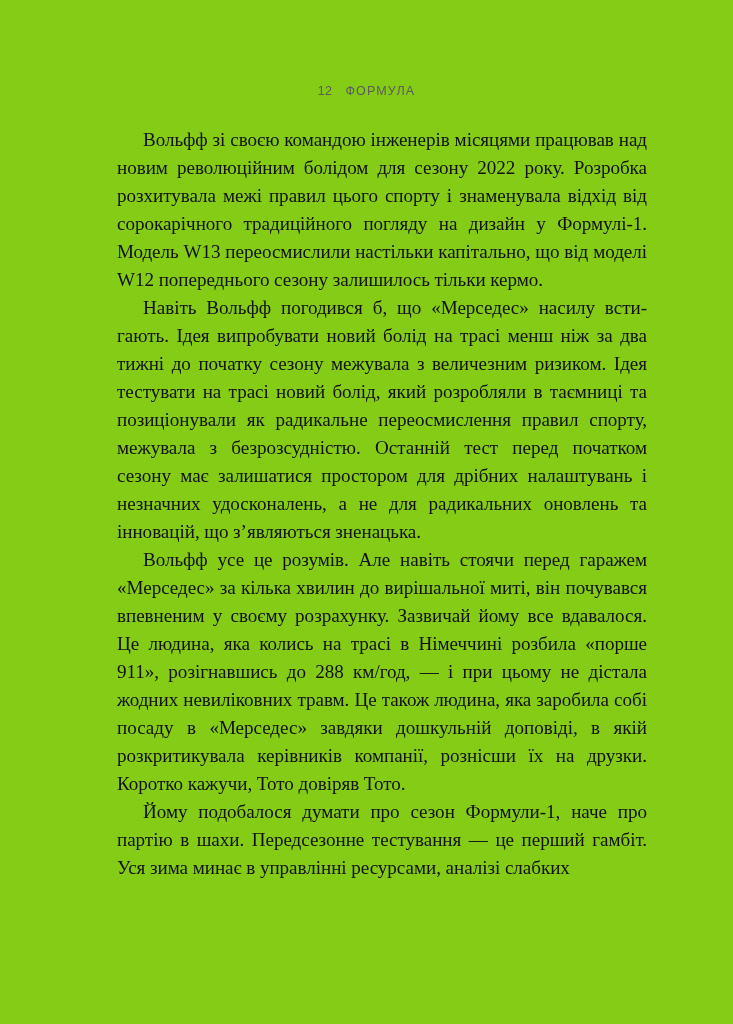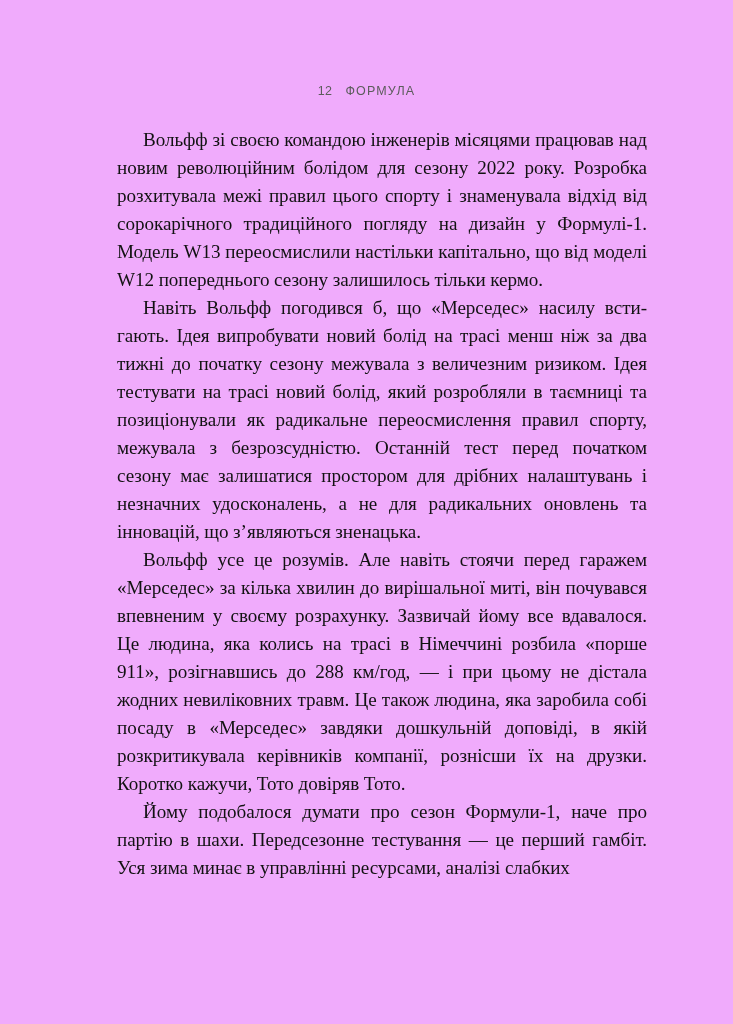--- a/index.html
+++ b/index.html
@@ -14,21 +14,21 @@
     position: relative;
     overflow: hidden;
     font-family: "Liberation Serif", "DejaVu Serif", serif;
     color: #121212;
     -webkit-font-smoothing: antialiased;
   }
 
   .page {
     position: absolute;
     inset: 0;
-    background: #f0abfc;
+    background: #84cc16;
     padding-left: 42px;
   }
 
   
   .running-head {
     position: absolute;
     top: 84px;
     left: 0;
     width: 733px;
     text-align: center;

